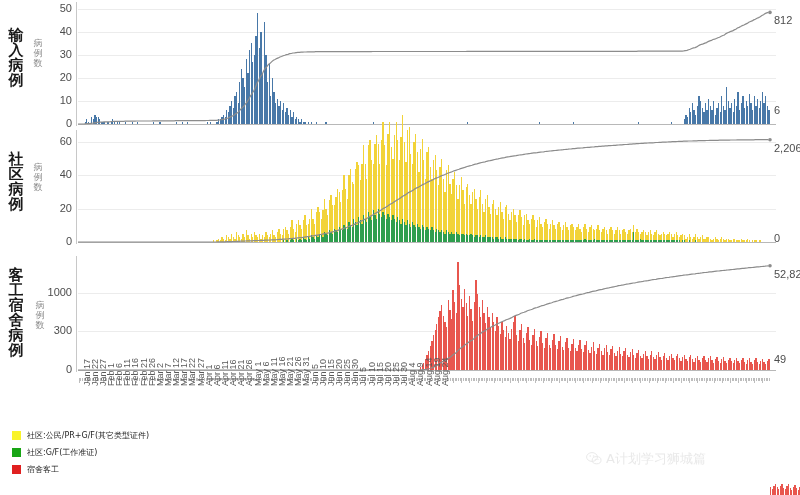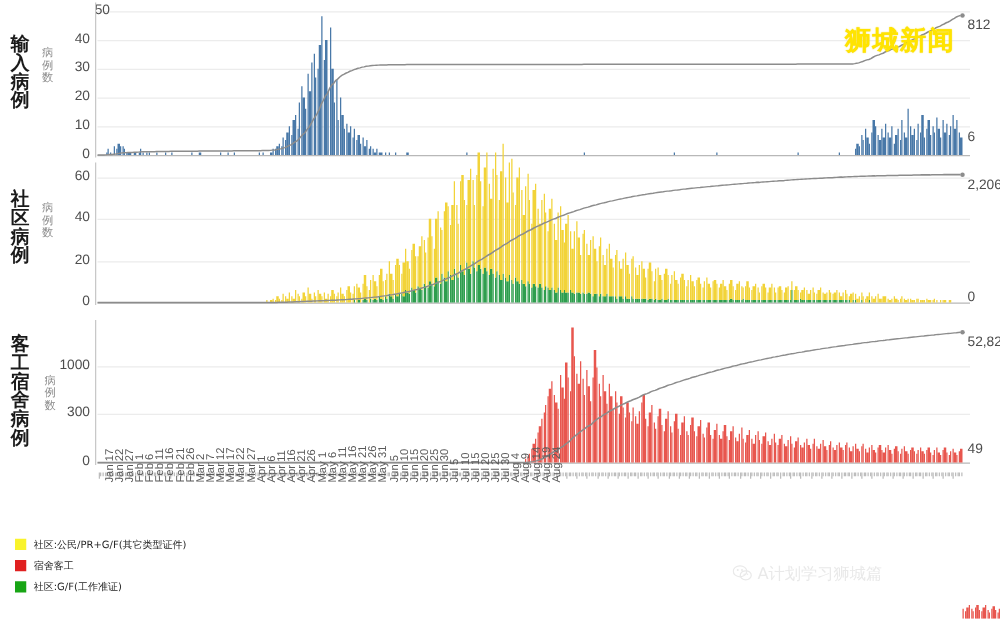--- a/index.html
+++ b/index.html
@@ -101,21 +101,21 @@
       <div class="ytick" style="left: 32px; top: 118px;">0</div>
       <div class="gridline" style="left: 78px; width: 698px; top: 100.923px;"></div>
       <div class="ytick" style="left: 32px; top: 94.9231px;">10</div>
       <div class="gridline" style="left: 78px; width: 698px; top: 77.8462px;"></div>
       <div class="ytick" style="left: 32px; top: 71.8462px;">20</div>
       <div class="gridline" style="left: 78px; width: 698px; top: 54.7692px;"></div>
       <div class="ytick" style="left: 32px; top: 48.7692px;">30</div>
       <div class="gridline" style="left: 78px; width: 698px; top: 31.6923px;"></div>
       <div class="ytick" style="left: 32px; top: 25.6923px;">40</div>
       <div class="gridline" style="left: 78px; width: 698px; top: 8.61538px;"></div>
-      <div class="ytick" style="left: 48px; top: 2.61538px;">50</div>
+      <div class="ytick" style="left: 32px; top: 2.61538px;">50</div>
       <div class="yaxis-line" style="left: 76px; top: 2px; height: 124px;"></div>
       <div class="panel-cn-label" style="left: 6px; top: 28px;">输<br>入<br>病<br>例</div>
       <div class="panel-axis-title" style="left: 32px; top: 38px;">病<br>例<br>数</div>
       <div class="bar" style="left: 84.5129px; width: 1.27002px; height: 2.30769px; top: 121.692px; background: rgb(72, 120, 168);"></div>
       <div class="bar" style="left: 86.1412px; width: 1.27002px; height: 4.61538px; top: 119.385px; background: rgb(72, 120, 168);"></div>
       <div class="bar" style="left: 87.7694px; width: 1.27002px; height: 2.30769px; top: 121.692px; background: rgb(72, 120, 168);"></div>
       <div class="bar" style="left: 91.0259px; width: 1.27002px; height: 6.92308px; top: 117.077px; background: rgb(72, 120, 168);"></div>
       <div class="bar" style="left: 92.6541px; width: 1.27002px; height: 4.61538px; top: 119.385px; background: rgb(72, 120, 168);"></div>
       <div class="bar" style="left: 94.2824px; width: 1.27002px; height: 9.23077px; top: 114.769px; background: rgb(72, 120, 168);"></div>
       <div class="bar" style="left: 95.9106px; width: 1.27002px; height: 6.92308px; top: 117.077px; background: rgb(72, 120, 168);"></div>
@@ -1589,30 +1589,29 @@
       <div class="xlab" style="left: 432.706px; top: 8px;">Aug 19</div>
       <div class="xlab" style="left: 440.847px; top: 8px;">Aug 24</div>
     </div>
 
   <div class="legend" id="legend">
       <div class="legend-row">
         <span class="swatch" style="background: rgb(249, 243, 43);"></span>
         <span class="legend-text">社区:公民/PR+G/F(其它类型证件)</span>
       </div>
       <div class="legend-row">
+        <span class="swatch" style="background: rgb(24, 165, 21);"></span>
+        <span class="legend-text">社区:G/F(工作准证)</span>
+      </div>
+      <div class="legend-row">
         <span class="swatch" style="background: rgb(224, 32, 32);"></span>
         <span class="legend-text">宿舍客工</span>
       </div>
-      <div class="legend-row">
-        <span class="swatch" style="background: rgb(24, 165, 21);"></span>
-        <span class="legend-text">社区:G/F(工作准证)</span>
-      </div>
     </div>
 
-  <div class="wm-top">狮城新闻</div>
   <div class="wm-wechat">
     <svg width="16" height="14" viewBox="0 0 16 14">
       <ellipse cx="6" cy="5" rx="5.4" ry="4.4" fill="none" stroke="#e9e9e9" stroke-width="1"></ellipse>
       <circle cx="4.2" cy="4" r="0.8" fill="#e9e9e9"></circle>
       <circle cx="7.6" cy="4" r="0.8" fill="#e9e9e9"></circle>
       <ellipse cx="10.6" cy="8.2" rx="4.4" ry="3.6" fill="none" stroke="#e9e9e9" stroke-width="1"></ellipse>
       <circle cx="9.3" cy="7.4" r="0.6" fill="#e9e9e9"></circle>
       <circle cx="12" cy="7.4" r="0.6" fill="#e9e9e9"></circle>
     </svg>
     <span>A计划学习狮城篇</span>

